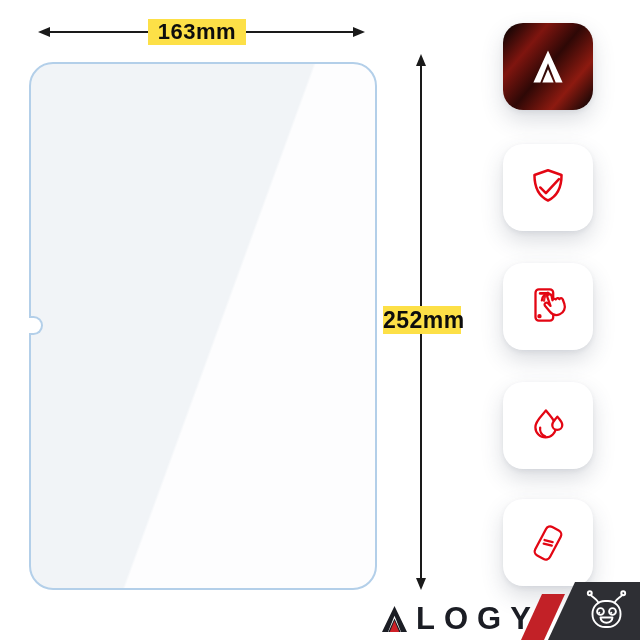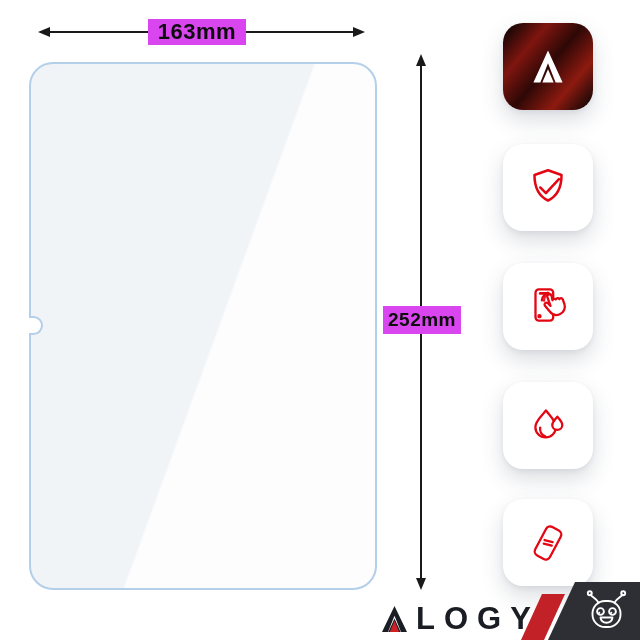--- a/index.html
+++ b/index.html
@@ -20,26 +20,26 @@
   .dim-line-v {
     position:absolute; left:420px; top:60px; width:2px; height:526px;
     background:#1a1a1a;
   }
   .ah { position:absolute; width:0; height:0; }
   .ah-left  { left:38px;  top:27px; border-top:5px solid transparent; border-bottom:5px solid transparent; border-right:12px solid #1a1a1a; }
   .ah-right { left:353px; top:27px; border-top:5px solid transparent; border-bottom:5px solid transparent; border-left:12px solid #1a1a1a; }
   .ah-up    { left:416px; top:54px;  border-left:5px solid transparent; border-right:5px solid transparent; border-bottom:12px solid #1a1a1a; }
   .ah-down  { left:416px; top:578px; border-left:5px solid transparent; border-right:5px solid transparent; border-top:12px solid #1a1a1a; }
   .dim-label {
-    position:absolute; background:#d946ef; color:#0d0d0d;
+    position:absolute; background:#fde047; color:#0d0d0d;
     font-weight:bold; font-size:22px; text-align:center;
     letter-spacing:0.5px;
   }
   .dim-label-w { left:148px; top:19px; width:98px; height:26px; line-height:26px; }
-  .dim-label-h { left:383px; top:306px; width:78px; height:28px; line-height:28px; font-size:19px; }
+  .dim-label-h { left:383px; top:306px; width:78px; height:28px; line-height:28px; font-size:23px; }
 
   
   .glass {
     position:absolute; left:29px; top:62px; width:348px; height:528px;
     border:2px solid #b3cfe9; border-radius:24px;
     background:linear-gradient(110deg,#f1f4f7 52.8%,#fdfdfe 53.3%);
   }
   .glass-notch {
     position:absolute; left:-2px; top:252px; width:14px; height:19px;
     background:#ffffff;

